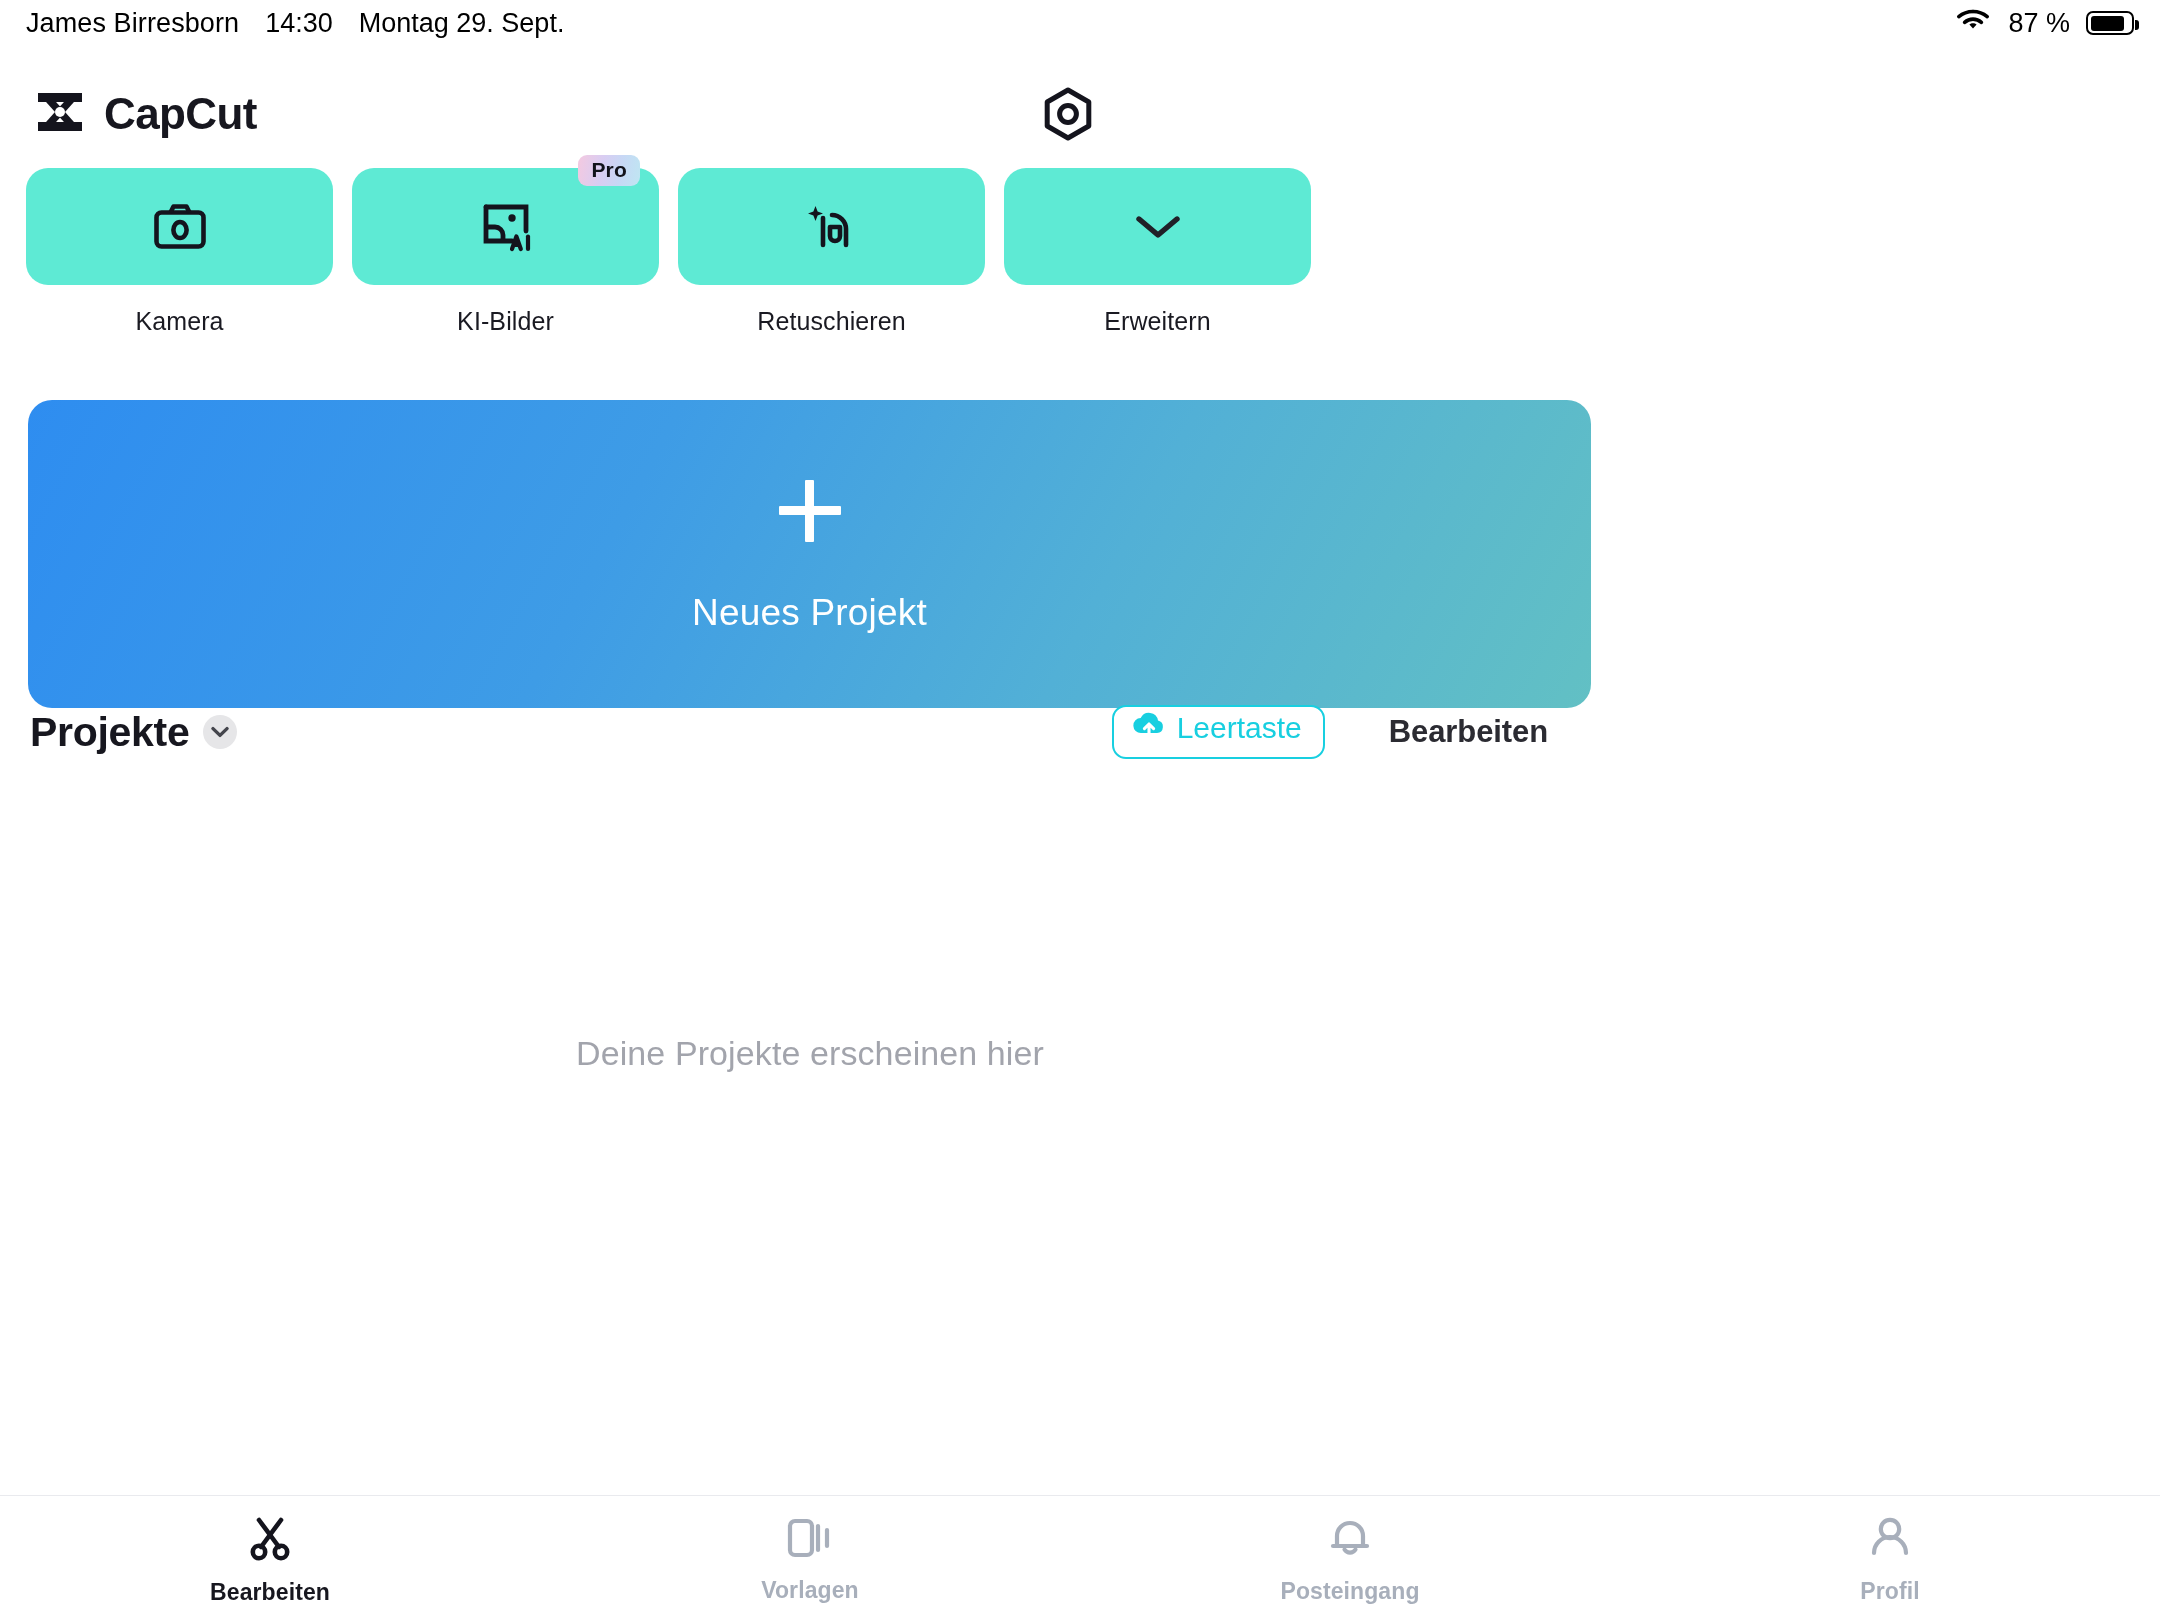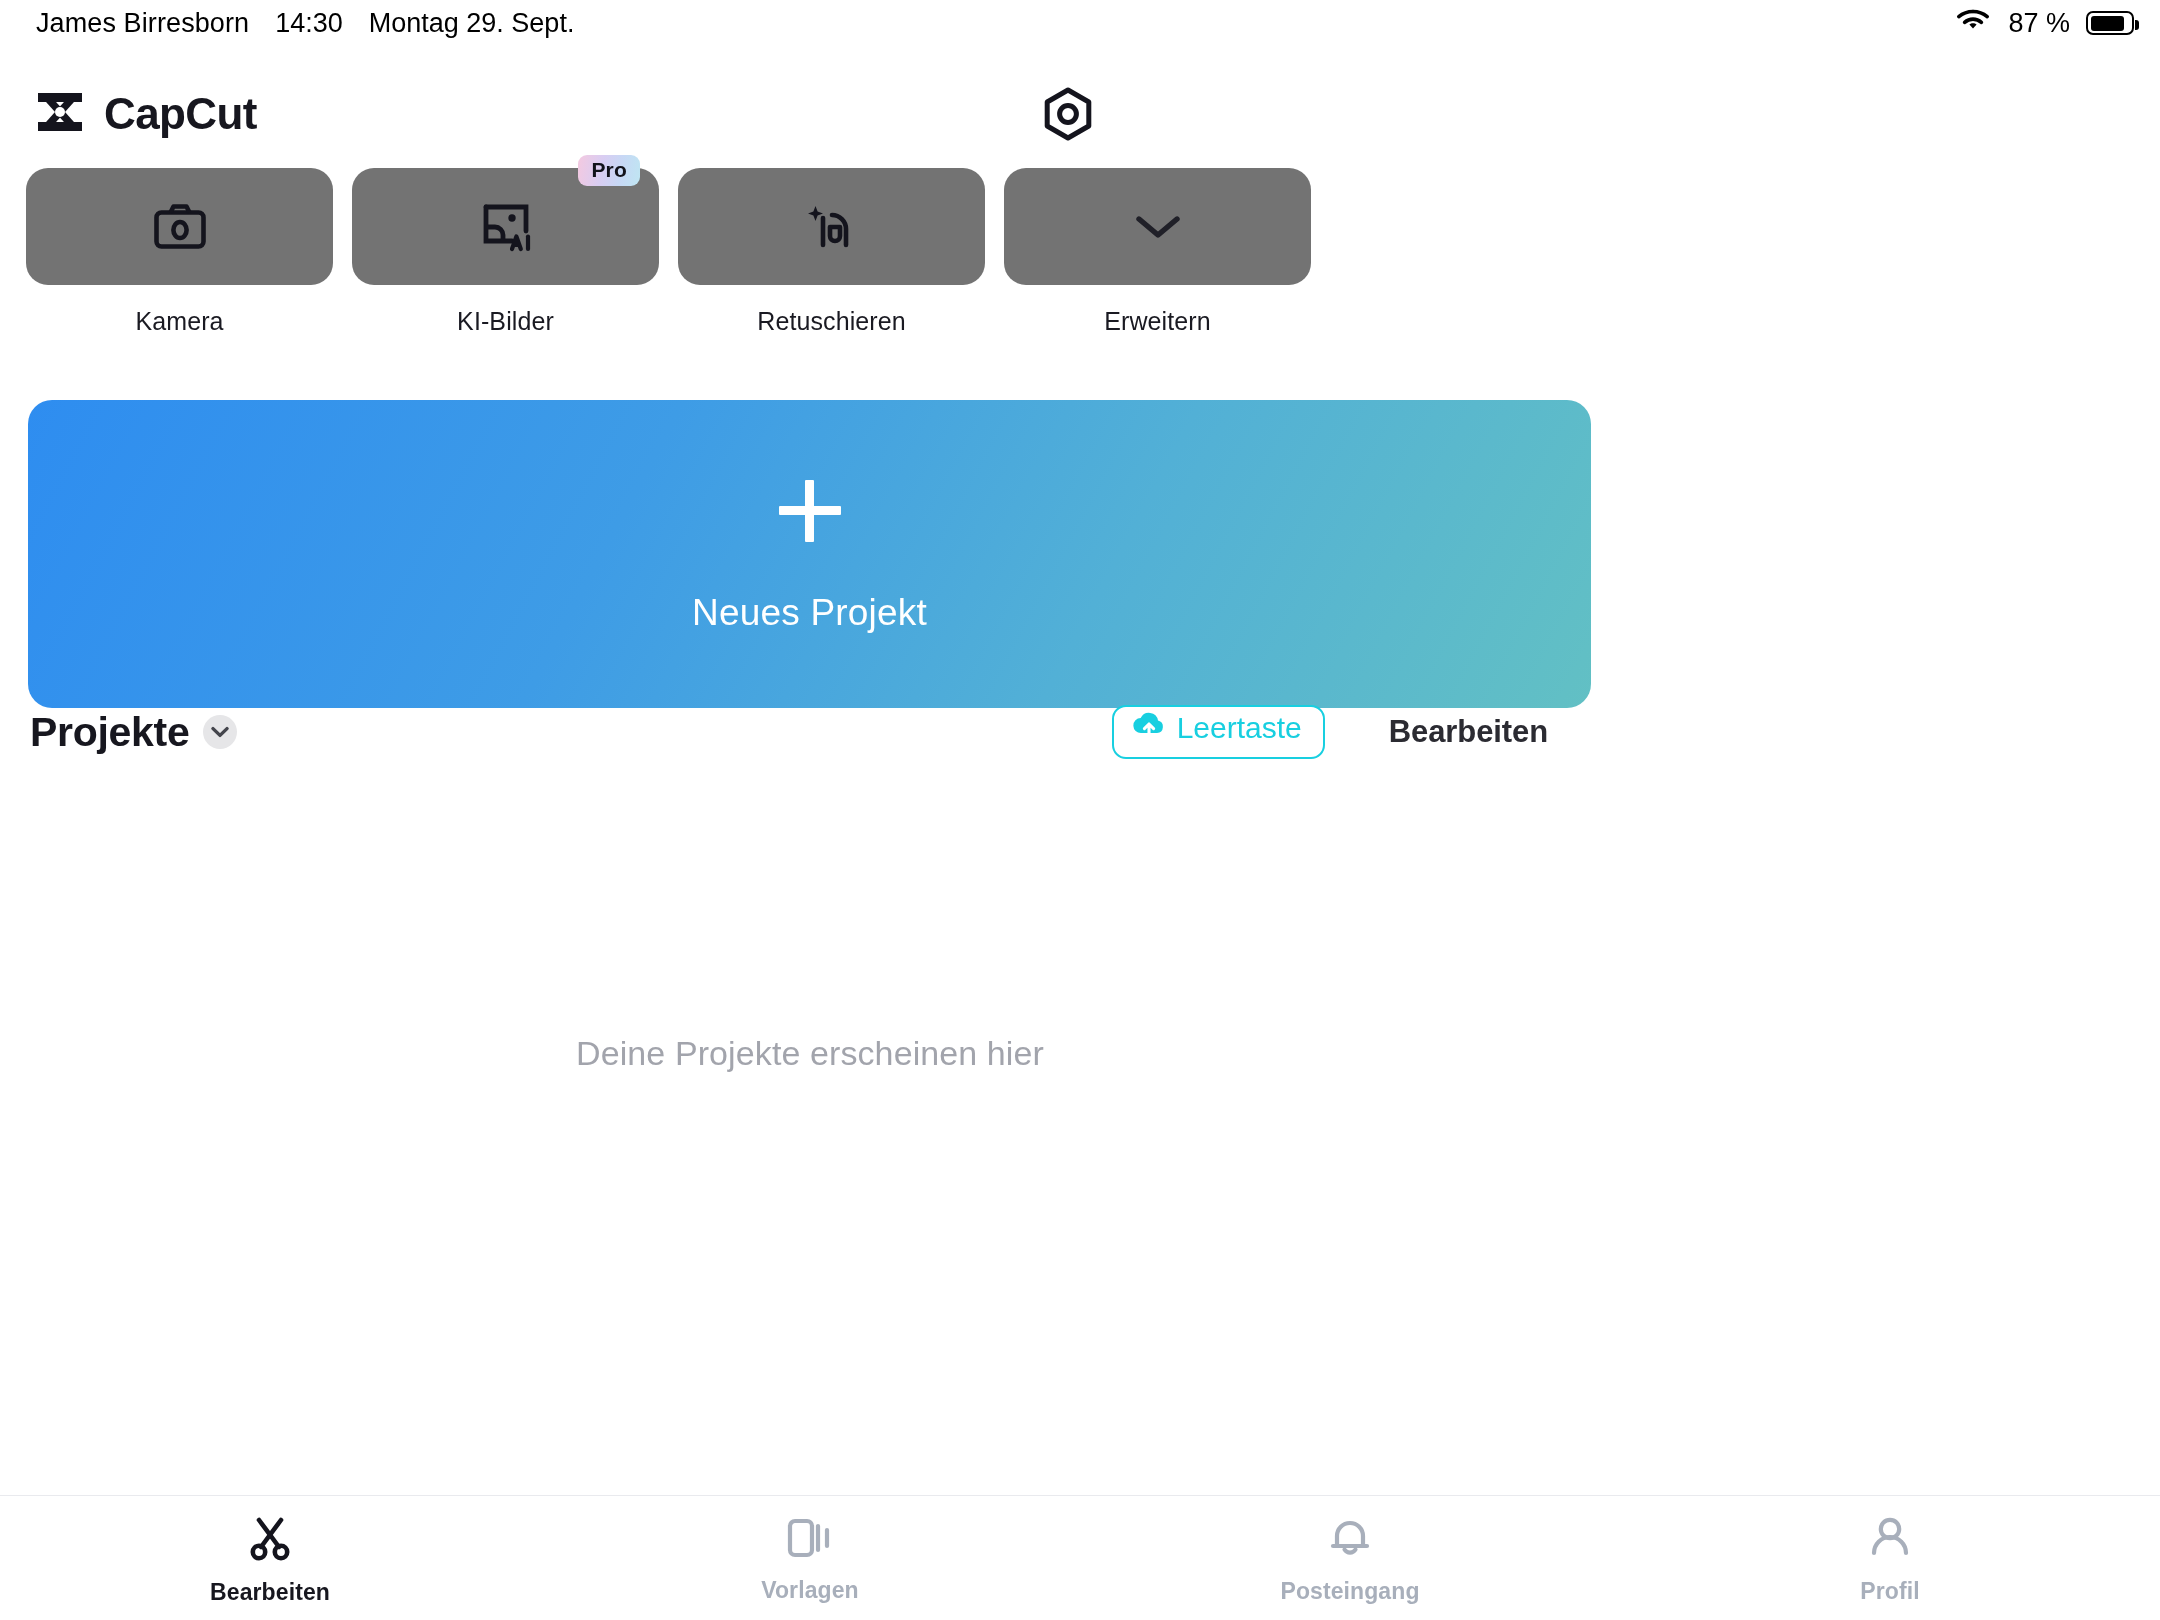--- a/index.html
+++ b/index.html
@@ -8,21 +8,21 @@
     background:#ffffff;
     font-family:"Liberation Sans", sans-serif;
     -webkit-font-smoothing:antialiased;
     overflow:hidden;
   }
 
   
   .statusbar{
     position:absolute; top:0; left:0; width:2160px; height:46px;
     display:flex; align-items:center;
-    padding:0 26px 0 36px;
+    padding:0 26px 0 26px;
     color:#000;
   }
   .sb-left{ display:flex; align-items:baseline; gap:26px; }
   .sb-name{ font-size:27px; font-weight:400; letter-spacing:.1px; }
   .sb-time{ font-size:27px; font-weight:400; }
   .sb-date{ font-size:27px; font-weight:400; }
   .sb-right{ margin-left:auto; display:flex; align-items:center; gap:16px; }
   .sb-batt-pct{ font-size:27px; }
   .wifi-ico{ display:block; }
   .batt{
@@ -55,21 +55,21 @@
   }
 
   
   .tools{
     position:absolute; top:168px; left:26px;
     display:flex; gap:19px;
   }
   .tool{ width:307px; display:flex; flex-direction:column; align-items:center; cursor:pointer; }
   .tool-tile{
     position:relative; width:307px; height:117px;
-    background:#737373; border-radius:22px;
+    background:#5eead4; border-radius:22px;
     display:flex; align-items:center; justify-content:center;
   }
   .tool-label{
     margin-top:22px; font-size:25px; color:#1a1a22; font-weight:400;
     letter-spacing:.1px;
   }
   .pro-badge{
     position:absolute; top:-13px; right:19px;
     padding:2px 13px 3px; border-radius:9px;
     font-size:21px; font-weight:700; color:#12121a;

